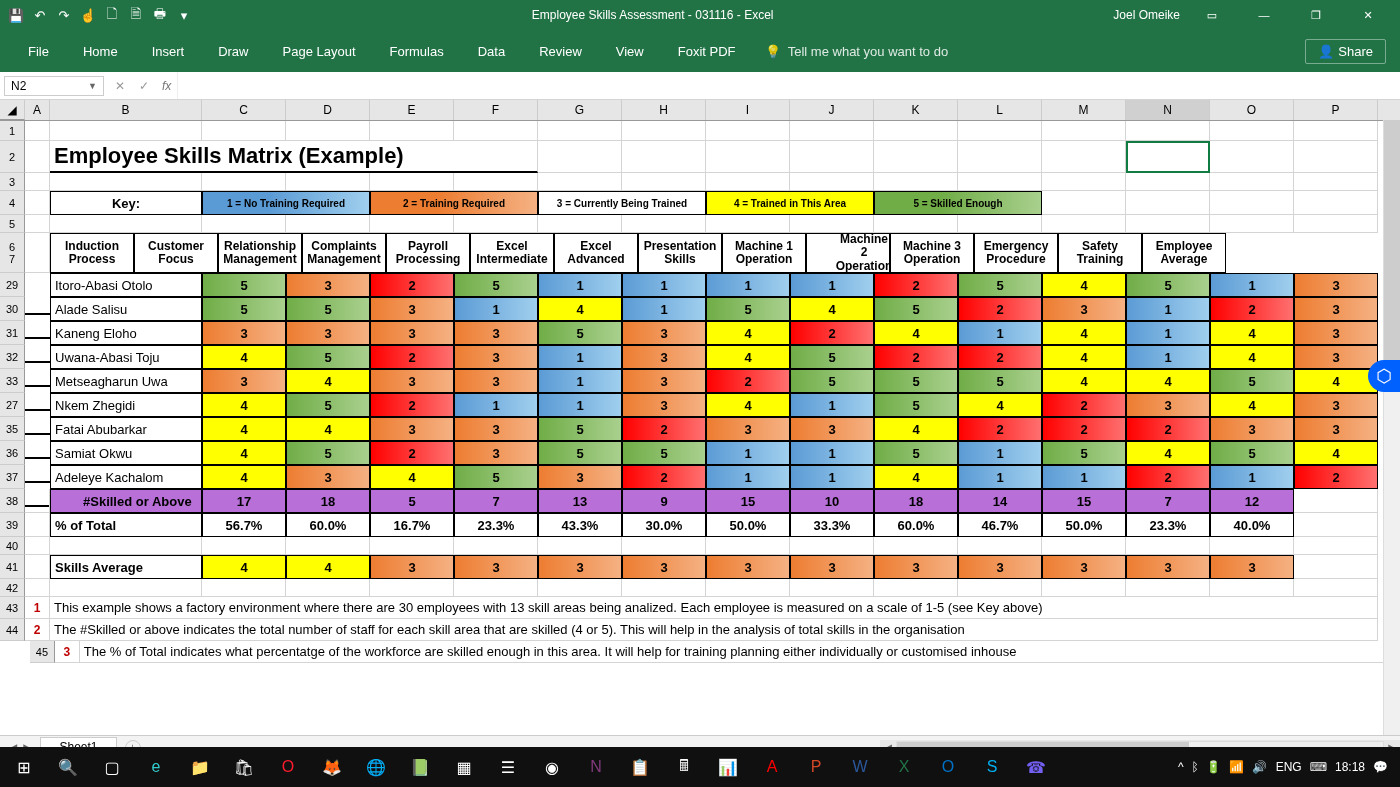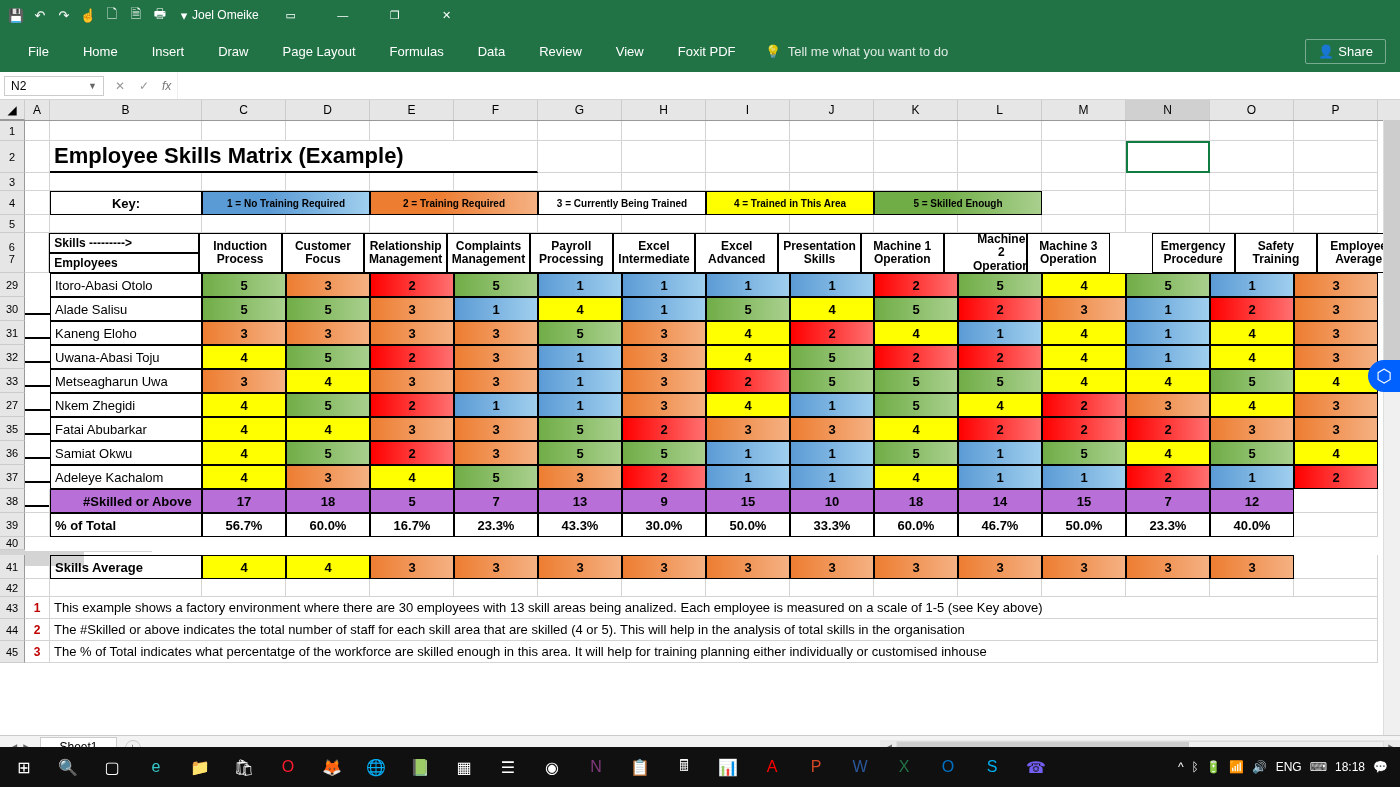--- a/index.html
+++ b/index.html
@@ -2,21 +2,21 @@
 <html><head>
 <meta charset="utf-8">
 <style>
 * { box-sizing: border-box; margin: 0; padding: 0; font-family: 'Segoe UI', Tahoma, sans-serif; }
 body { background: #fff; overflow: hidden; width: 1400px; height: 787px; position: relative; }
 
 .titlebar { background: #217346; height: 30px; display: flex; align-items: center; color: #fff; font-size: 12px; }
 .titlebar-left { display: flex; align-items: center; padding-left: 8px; gap: 8px; }
 .titlebar-icon { width: 16px; height: 16px; display: flex; align-items: center; justify-content: center; font-size: 13px; }
 .titlebar-center { flex: 1; text-align: center; }
-.titlebar-right { display: flex; align-items: center; gap: 12px; }
+.titlebar-right { display: flex; align-items: center; gap: 12px; padding-right: 12px; }
 .win-btn { width: 40px; height: 30px; display: flex; align-items: center; justify-content: center; font-size: 11px; }
 
 .ribbon-tabs { background: #217346; height: 42px; display: flex; align-items: center; padding-left: 12px; gap: 2px; color: #fff; font-size: 13px; }
 .ribbon-tab { padding: 0 16px; height: 100%; display: flex; align-items: center; cursor: pointer; }
 .tell-me { display: flex; align-items: center; gap: 6px; margin-left: 12px; opacity: 0.85; }
 .share-btn { margin-left: auto; margin-right: 14px; padding: 4px 12px; border: 1px solid rgba(255,255,255,0.4); border-radius: 2px; display: flex; align-items: center; gap: 4px; }
 
 .formula-bar { height: 28px; display: flex; align-items: center; border-bottom: 1px solid #d4d4d4; background: #fff; font-size: 12px; }
 .name-box { width: 100px; border: 1px solid #ccc; margin: 2px 4px; padding: 2px 6px; display: flex; align-items: center; justify-content: space-between; }
 .fb-btn { width: 24px; text-align: center; color: #999; }
@@ -98,20 +98,21 @@
   <div class="titlebar-left">
     <span class="titlebar-icon">💾</span>
     <span class="titlebar-icon">↶</span>
     <span class="titlebar-icon">↷</span>
     <span class="titlebar-icon">☝</span>
     <span class="titlebar-icon">🗋</span>
     <span class="titlebar-icon">🗎</span>
     <span class="titlebar-icon">🖶</span>
     <span class="titlebar-icon">▾</span>
   </div>
+  <div class="titlebar-center">Employee Skills Assessment - 031116 - Excel</div>
   <div class="titlebar-right">
     <span>Joel Omeike</span>
     <span class="win-btn">▭</span>
     <span class="win-btn">—</span>
     <span class="win-btn">❐</span>
     <span class="win-btn">✕</span>
   </div>
 </div>
 
 <div class="ribbon-tabs">
@@ -252,24 +253,20 @@
         <div class="cell colL"></div>
         <div class="cell colM"></div>
         <div class="cell colN"></div>
         <div class="cell colO"></div>
         <div class="cell colP"></div>
       </div>
       <div class="sheet-row" style="height: 40px;">
         <div class="row-h" style="white-space: pre-line;">6
 7</div>
         <div class="cell colA"></div>
-        <div style="width: 152px; display: flex; flex-direction: column;">
-          <div class="cell  hdr-left" style="flex: 1 1 0%; width: 100%;">Skills ---------&gt;</div>
-          <div class="cell  hdr-left" style="flex: 1 1 0%; width: 100%;">Employees</div>
-        </div>
         <div class="cell colC hdr-skill" style="height: 100%;">Induction
 Process</div>
         <div class="cell colD hdr-skill" style="height: 100%;">Customer
 Focus</div>
         <div class="cell colE hdr-skill" style="height: 100%;">Relationship
 Management</div>
         <div class="cell colF hdr-skill" style="height: 100%;">Complaints
 Management</div>
         <div class="cell colG hdr-skill" style="height: 100%;">Payroll
 Processing</div>
@@ -278,21 +275,21 @@
         <div class="cell colI hdr-skill" style="height: 100%;">Excel
 Advanced</div>
         <div class="cell colJ hdr-skill" style="height: 100%;">Presentation
 Skills</div>
         <div class="cell colK hdr-skill" style="height: 100%;">Machine 1
 Operation</div>
         <div class="cell colL hdr-skill" style="height: 100%; padding-left: 36px;">Machine 2
 Operation</div>
         <div class="cell colM hdr-skill" style="height: 100%;">Machine 3
 Operation</div>
-        <div class="cell colN hdr-skill" style="height: 100%; margin-left: 42px;">Emergency
+        <div class="cell colN hdr-skill" style="height: 100%;">Emergency
 Procedure</div>
         <div class="cell colO hdr-skill" style="height: 100%;">Safety
 Training</div>
         <div class="cell colP hdr-skill" style="height: 100%;">Employee
 Average</div>
       </div>
       <div class="sheet-row" style="height: 24px;">
         <div class="row-h">29</div>
         <div class="cell colA row-num-red">22</div>
         <div class="cell colB emp-name">Itoro-Abasi Otolo</div>
@@ -494,21 +491,21 @@
         <div class="cell colH pct-row">30.0%</div>
         <div class="cell colI pct-row">50.0%</div>
         <div class="cell colJ pct-row">33.3%</div>
         <div class="cell colK pct-row">60.0%</div>
         <div class="cell colL pct-row">46.7%</div>
         <div class="cell colM pct-row">50.0%</div>
         <div class="cell colN pct-row">23.3%</div>
         <div class="cell colO pct-row">40.0%</div>
         <div class="cell colP"></div>
       </div>
-      <div class="sheet-row" style="height: 18px; flex-direction: column;">
+      <div class="sheet-row" style="height: 18px;">
         <div class="row-h">40</div>
         <div class="cell colA"></div>
         <div class="cell colB"></div>
         <div class="cell colC"></div>
         <div class="cell colD"></div>
         <div class="cell colE"></div>
         <div class="cell colF"></div>
         <div class="cell colG"></div>
         <div class="cell colH"></div>
         <div class="cell colI"></div>
@@ -561,21 +558,21 @@
       <div class="sheet-row" style="height: 22px;">
         <div class="row-h">43</div>
         <div class="cell colA note-num">1</div>
         <div class="cell  note-text" style="width: 1328px; white-space: nowrap;">This example shows a factory environment where there are 30 employees with 13 skill areas being analized. Each employee is measured on a scale of 1-5 (see Key above)</div>
       </div>
       <div class="sheet-row" style="height: 22px;">
         <div class="row-h">44</div>
         <div class="cell colA note-num">2</div>
         <div class="cell  note-text" style="width: 1328px; white-space: nowrap;">The #Skilled or above indicates the total number of staff for each skill area that are skilled (4 or 5). This will help in the analysis of total skills in the organisation</div>
       </div>
-      <div class="sheet-row" style="height: 22px;">
+      <div class="sheet-row" style="height: 22px; padding-left: 30px;">
         <div class="row-h">45</div>
         <div class="cell colA note-num">3</div>
         <div class="cell  note-text" style="width: 1328px; white-space: nowrap;">The % of Total indicates what percentatge of the workforce are skilled enough in this area. It will help for training planning either individually or customised inhouse</div>
       </div>
     </div>
 
   <div class="vscroll">
     <div class="vscroll-thumb"></div>
   </div>
 </div>

